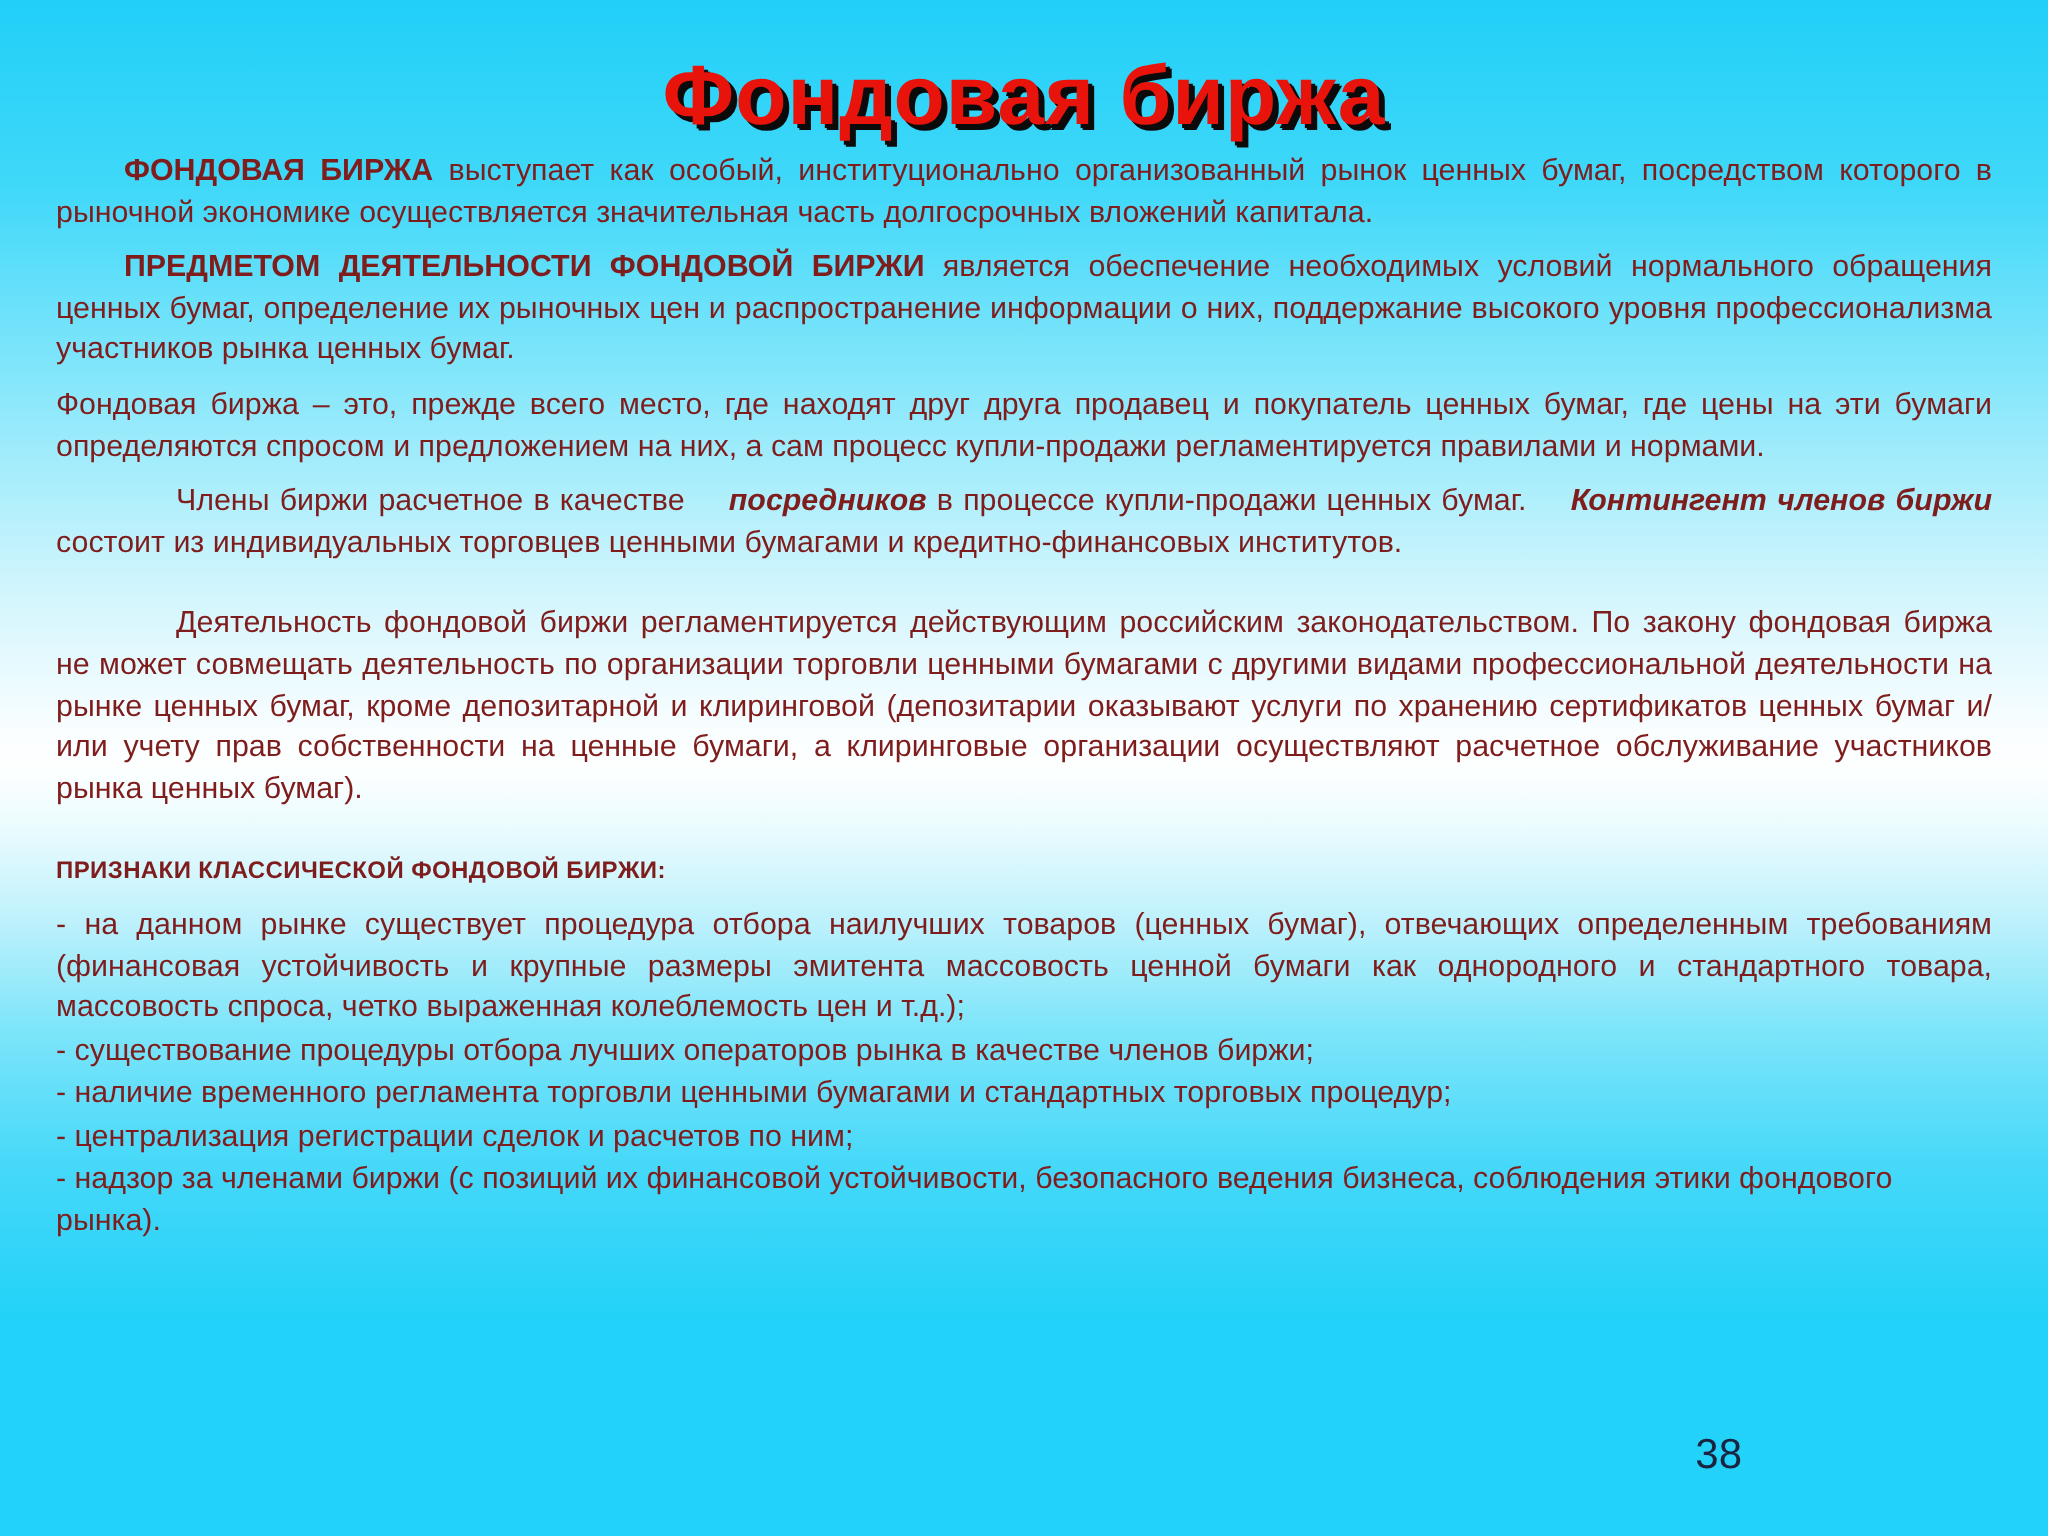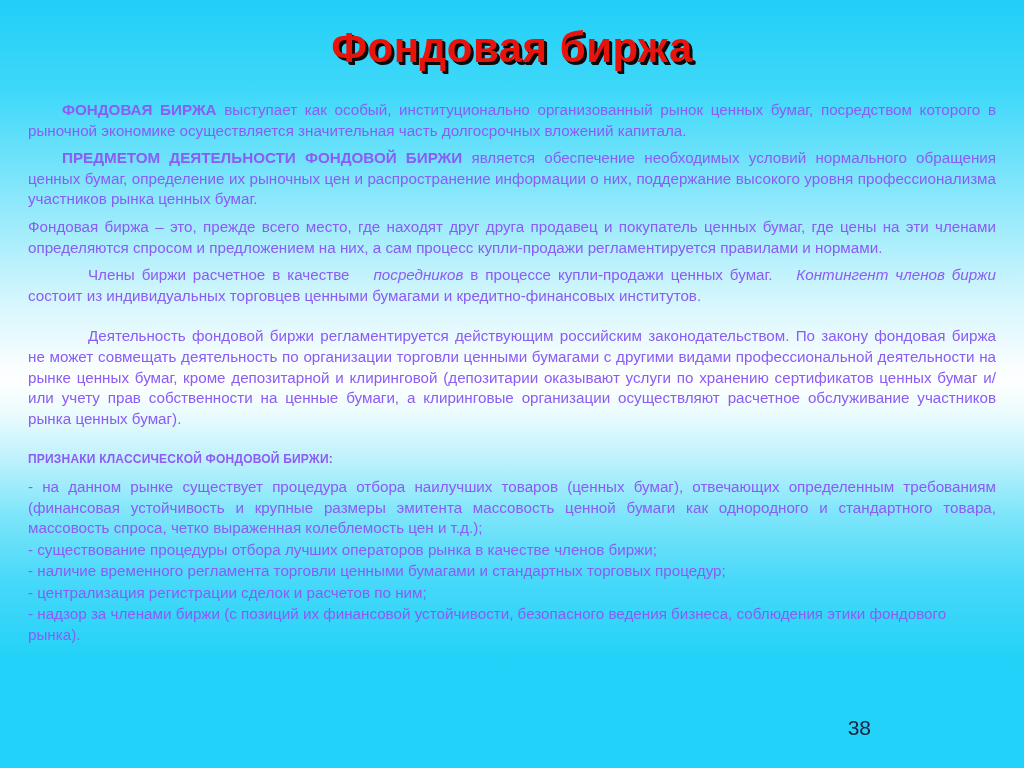--- a/index.html
+++ b/index.html
@@ -44,41 +44,41 @@
     font-weight: bold;
     color: #e8140c;
     letter-spacing: 0.5px;
     text-shadow: 2px 2px 0 #0b0b0b, 3px 3px 0 #0b0b0b;
     white-space: nowrap;
   }
 
   
   .body-area {
     position: absolute;
-    top: 100px;
+    top: 76px;
     left: 28px;
     width: 968px;
-    color: #8b5cf6;
+    color: #7f1d1d;
     font-size: 15.2px;
     line-height: 20.6px;
   }
 
   p.para {
     margin: 0;
     text-align: justify;
     text-justify: inter-word;
   }
   p.para.indent {
     text-indent: 34px;
   }
   p.para.indent-lg {
     text-indent: 60px;
   }
   .b { font-weight: bold; }
-  .bi { font-weight: normal; font-style: italic; margin-left: 17px; }
+  .bi { font-weight: bold; font-style: italic; margin-left: 17px; }
 
   .gap-sm { height: 7px; }
   .gap-lg { height: 20px; }
 
   .section-head {
     margin: 0;
     font-size: 12px;
     font-weight: bold;
     letter-spacing: 0.2px;
   }
@@ -117,21 +117,21 @@
   <div class="body-area">
 
     <p class="para indent"><span class="b">ФОНДОВАЯ БИРЖА</span><span> выступает как особый, институционально организованный рынок ценных бумаг, посредством которого в рыночной экономике  осуществляется значительная часть долгосрочных вложений капитала.</span></p>
 
     <div class="gap-sm"></div>
 
     <p class="para indent"><span class="b">ПРЕДМЕТОМ ДЕЯТЕЛЬНОСТИ ФОНДОВОЙ БИРЖИ</span><span> является обеспечение необходимых условий нормального обращения ценных бумаг, определение их рыночных цен и распространение информации о них, поддержание высокого уровня профессионализма участников рынка ценных бумаг.</span></p>
 
     <div class="gap-sm"></div>
 
-    <p class="para">Фондовая биржа – это, прежде всего место, где находят друг друга продавец и покупатель ценных бумаг, где цены на эти членами определяются спросом и предложением на них, а сам процесс купли-продажи регламентируется правилами и нормами.</p>
+    <p class="para">Фондовая биржа – это, прежде всего место, где находят друг друга продавец и покупатель ценных бумаг, где цены на эти бумаги определяются спросом и предложением на них, а сам процесс купли-продажи регламентируется правилами и нормами.</p>
 
     <div class="gap-sm"></div>
 
     <p class="para indent-lg"><span>Члены биржи расчетное в качестве </span><span class="bi">посредников</span><span> в процессе купли-продажи ценных бумаг. </span><span class="bi">Контингент членов биржи</span><span> состоит из индивидуальных торговцев ценными бумагами и кредитно-финансовых институтов.</span></p>
 
     <div class="gap-lg"></div>
 
     <p class="para indent-lg">Деятельность фондовой биржи регламентируется действующим российским законодательством. По закону фондовая биржа не может совмещать деятельность по организации торговли ценными бумагами с другими видами профессиональной деятельности на рынке ценных бумаг, кроме депозитарной и клиринговой (депозитарии оказывают услуги по хранению сертификатов ценных бумаг и/или учету прав собственности на ценные бумаги, а клиринговые организации осуществляют расчетное обслуживание участников рынка ценных бумаг).</p>
 
     <div class="gap-lg"></div>

